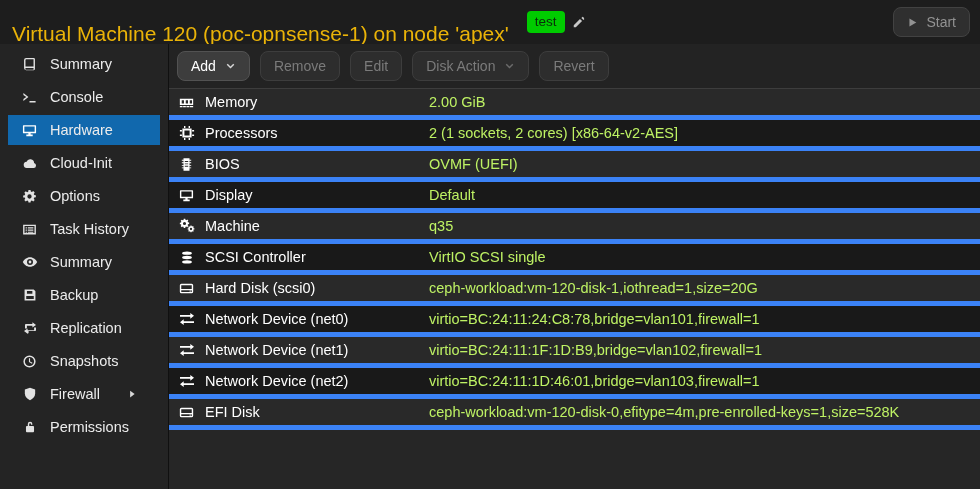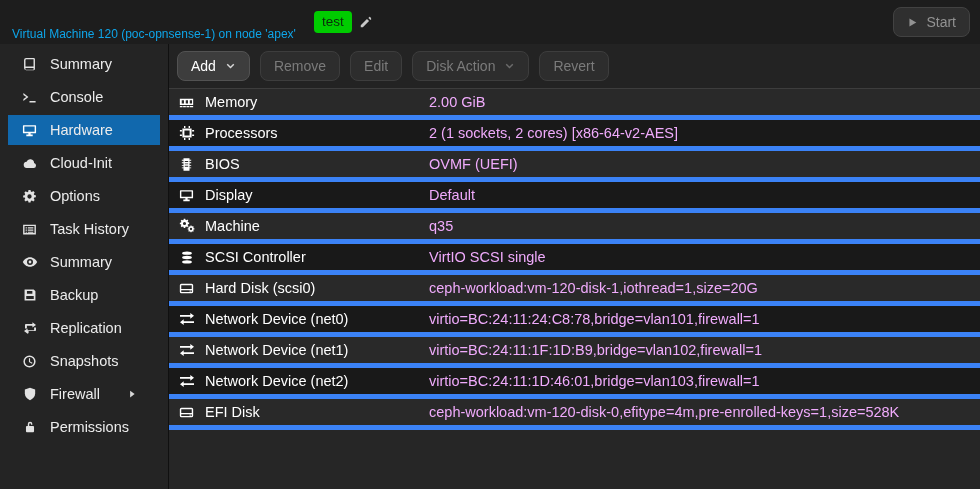--- a/index.html
+++ b/index.html
@@ -12,21 +12,21 @@
     -webkit-user-select:none; user-select:none;
   }
   svg.ic { display:block; fill:currentColor; }
 
   
   .header {
     height:44px; background:#1d1d1d;
     display:flex; align-items:center;
     padding:0 10px 0 12px;
   }
-  .header .title { font-size:12px; color:#0ea5e9; white-space:nowrap;margin-top:24px; }
+  .header .title { font-size:21px; color:#eab308; white-space:nowrap;margin-top:24px; }
   .tag {
     margin-left:18px;
     background:#00cc00; color:#0a2d0a;
     font-size:13.5px; line-height:1;
     padding:4px 8px; border-radius:4px;text-align:center;
   }
   .tag-edit { margin-left:7px; color:#c8c8c8; cursor:pointer; }
   .start-btn {
     margin-left:auto;
     display:flex; align-items:center; gap:8px;
@@ -83,21 +83,21 @@
     border-bottom:5px solid #3b82f6;
     cursor:pointer; white-space:nowrap;
   }
   .hw-row:nth-child(odd)  { background:#292929; }
   .hw-row:nth-child(even) { background:#191919; }
   .hw-icon {
     width:17px; margin:0 10px 0 9px; color:#ffffff;
     display:flex; justify-content:center; flex-shrink:0;
   }
   .hw-label { width:224px; flex-shrink:0; color:#ffffff; }
-  .hw-value { color:#f0abfc; overflow:hidden; text-overflow:ellipsis; }
+  .hw-value { color:#bef264; overflow:hidden; text-overflow:ellipsis; }
 </style>
 </head>
 <body>
 
 <svg width="0" height="0" style="position:absolute" aria-hidden="true">
   <defs>
     <symbol id="i-book" viewBox="0 0 16 16">
         <path d="M4.5 1h8a1.3 1.3 0 0 1 1.3 1.3v10.5c0 .7-.6 1.2-1.3 1.2h-8A2.3 2.3 0 0 1 2.2 11.7V3.3A2.3 2.3 0 0 1 4.5 1zm0 1.5a.8.8 0 0 0-.8.8v6.9c.25-.08.5-.12.8-.12h7.8V2.5H4.5zm-.1 9.1a.95.95 0 0 0 0 1.9h7.9v-1.9H4.4z"></path>
       </symbol>
     <symbol id="i-terminal" viewBox="0 0 16 16">

